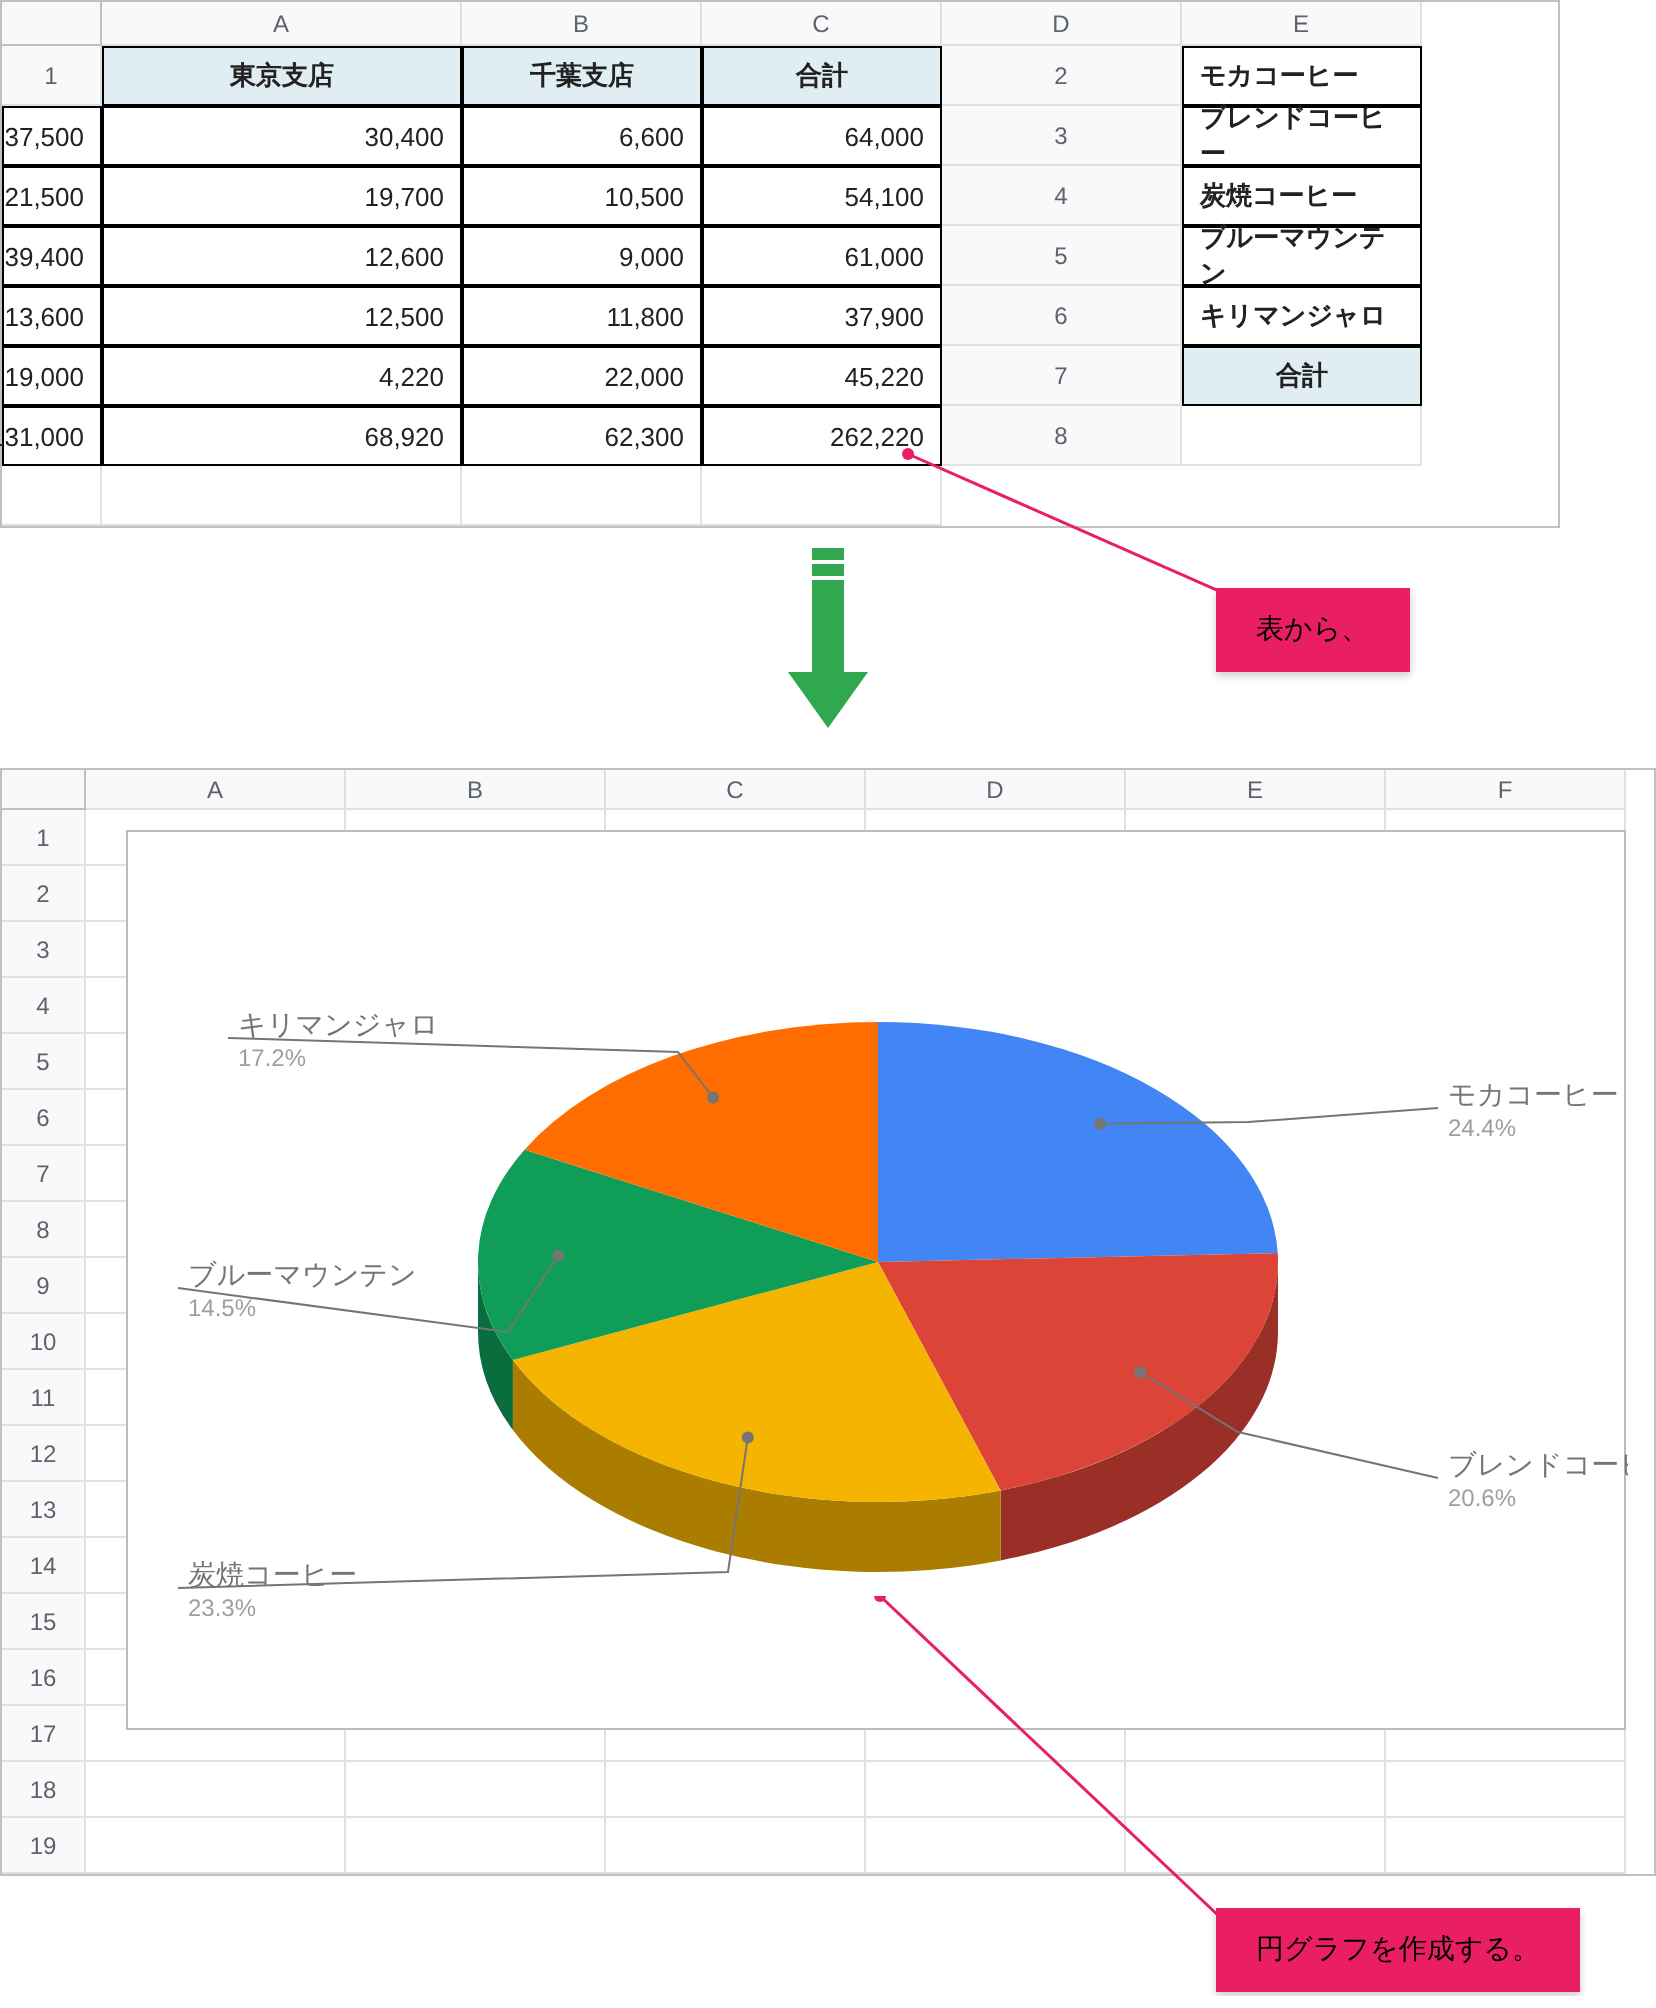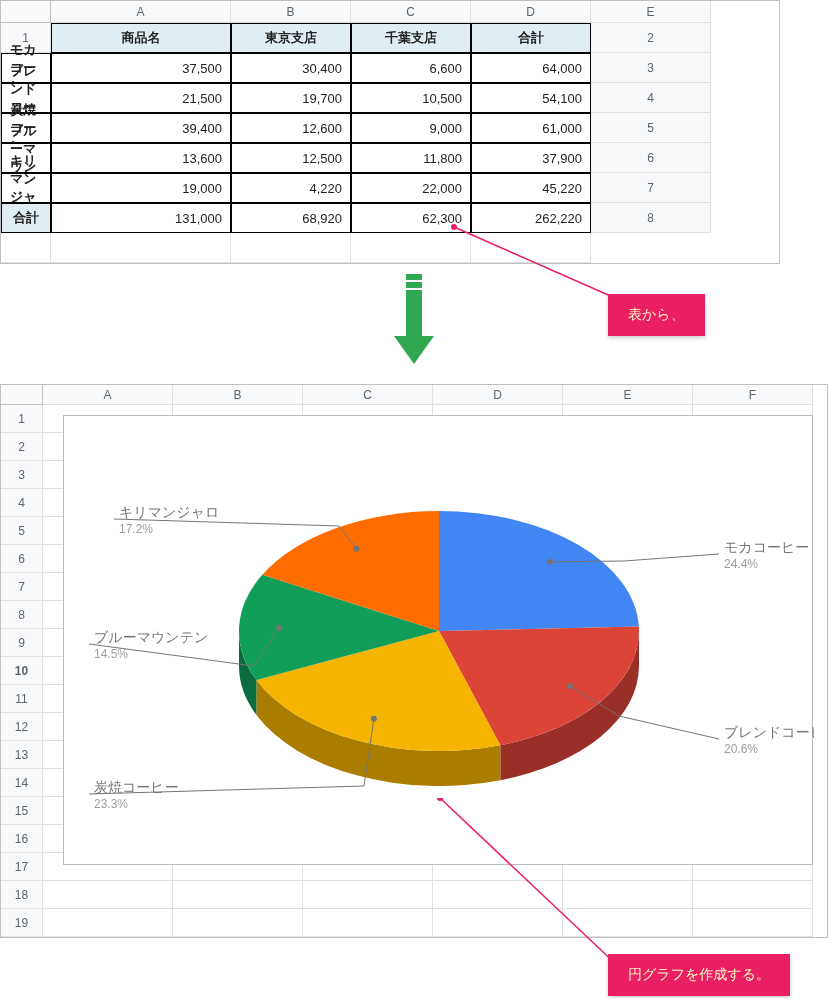--- a/index.html
+++ b/index.html
@@ -13,38 +13,37 @@
   .tcell.hdr { background: #e0eef3; font-weight:bold; justify-content:center;}
   .tcell.name { font-weight:bold;}
   .tcell.num { justify-content:flex-end;}
   .tcell.total { background: #e0eef3; font-weight:bold; justify-content:center;}
   .arrow-wrap { display:flex; justify-content:center; margin: 10px 0 20px 0; position:relative;}
   .arrow { width: 40px; height: 90px; position:relative;}
   .arrow .bar1 { position:absolute; top:0; left:12px; width:16px; height:6px; background:#2fa84f;}
   .arrow .bar2 { position:absolute; top:8px; left:12px; width:16px; height:6px; background:#2fa84f;}
   .arrow .stem { position:absolute; top:16px; left:12px; width:16px; height:48px; background:#2fa84f;}
   .arrow .head { position:absolute; top:62px; left:0; width:0; height:0; border-left:20px solid transparent; border-right:20px solid transparent; border-top:28px solid #2fa84f;}
-  .callout { position:absolute; background:#e91e63; color:#fef9c3; padding:12px 20px; font-size:14px; font-weight:500; box-shadow: 0 2px 4px rgba(0,0,0,.2);}
+  .callout { position:absolute; background:#e91e63; color:#000000; padding:12px 20px; font-size:14px; font-weight:500; box-shadow: 0 2px 4px rgba(0,0,0,.2);}
   .line { stroke:#e91e63; stroke-width:1.5; fill:none;}
   .chartbox { position:absolute; border:1px solid #bbb; background:#fff;}
   .pieline { stroke:#757575; stroke-width:1; fill:none;}
 </style>
 </head>
 <body>
 
 <div class="sheet" style="width:780px; margin:0 0 0 0;">
   <div class="grid" id="grid1" style="grid-template-columns: 50px 180px 120px 120px 120px 120px;">
     <div class="corner" style="height:22px;"></div>
     <div class="colhdr">A</div>
     <div class="colhdr">B</div>
     <div class="colhdr">C</div>
     <div class="colhdr">D</div>
     <div class="colhdr">E</div>
   <div class="rowhdr" style="height: 30px;">1</div>
-      <div class="cell tcell hdr">商品名</div>
       <div class="cell tcell hdr">東京支店</div>
       <div class="cell tcell hdr">千葉支店</div>
       <div class="cell tcell hdr">合計</div>
       <div class="rowhdr" style="height: 30px;">2</div>
       <div class="cell tcell name">モカコーヒー</div>
       <div class="cell tcell num">37,500</div>
       <div class="cell tcell num">30,400</div>
       <div class="cell tcell num">6,600</div>
       <div class="cell tcell num">64,000</div>
       <div class="rowhdr" style="height: 30px;">3</div>
@@ -168,21 +167,21 @@
       <div class="cell" style="height: 28px;"></div>
       <div class="cell" style="height: 28px;"></div>
       <div class="cell" style="height: 28px;"></div>
       <div class="rowhdr" style="height: 28px;">9</div>
       <div class="cell" style="height: 28px;"></div>
       <div class="cell" style="height: 28px;"></div>
       <div class="cell" style="height: 28px;"></div>
       <div class="cell" style="height: 28px;"></div>
       <div class="cell" style="height: 28px;"></div>
       <div class="cell" style="height: 28px;"></div>
-      <div class="rowhdr" style="height: 28px; font-weight: bold;">10</div>
+      <div class="rowhdr" style="height: 28px;">10</div>
       <div class="cell" style="height: 28px;"></div>
       <div class="cell" style="height: 28px;"></div>
       <div class="cell" style="height: 28px;"></div>
       <div class="cell" style="height: 28px;"></div>
       <div class="cell" style="height: 28px;"></div>
       <div class="cell" style="height: 28px;"></div>
       <div class="rowhdr" style="height: 28px;">11</div>
       <div class="cell" style="height: 28px;"></div>
       <div class="cell" style="height: 28px;"></div>
       <div class="cell" style="height: 28px;"></div>

